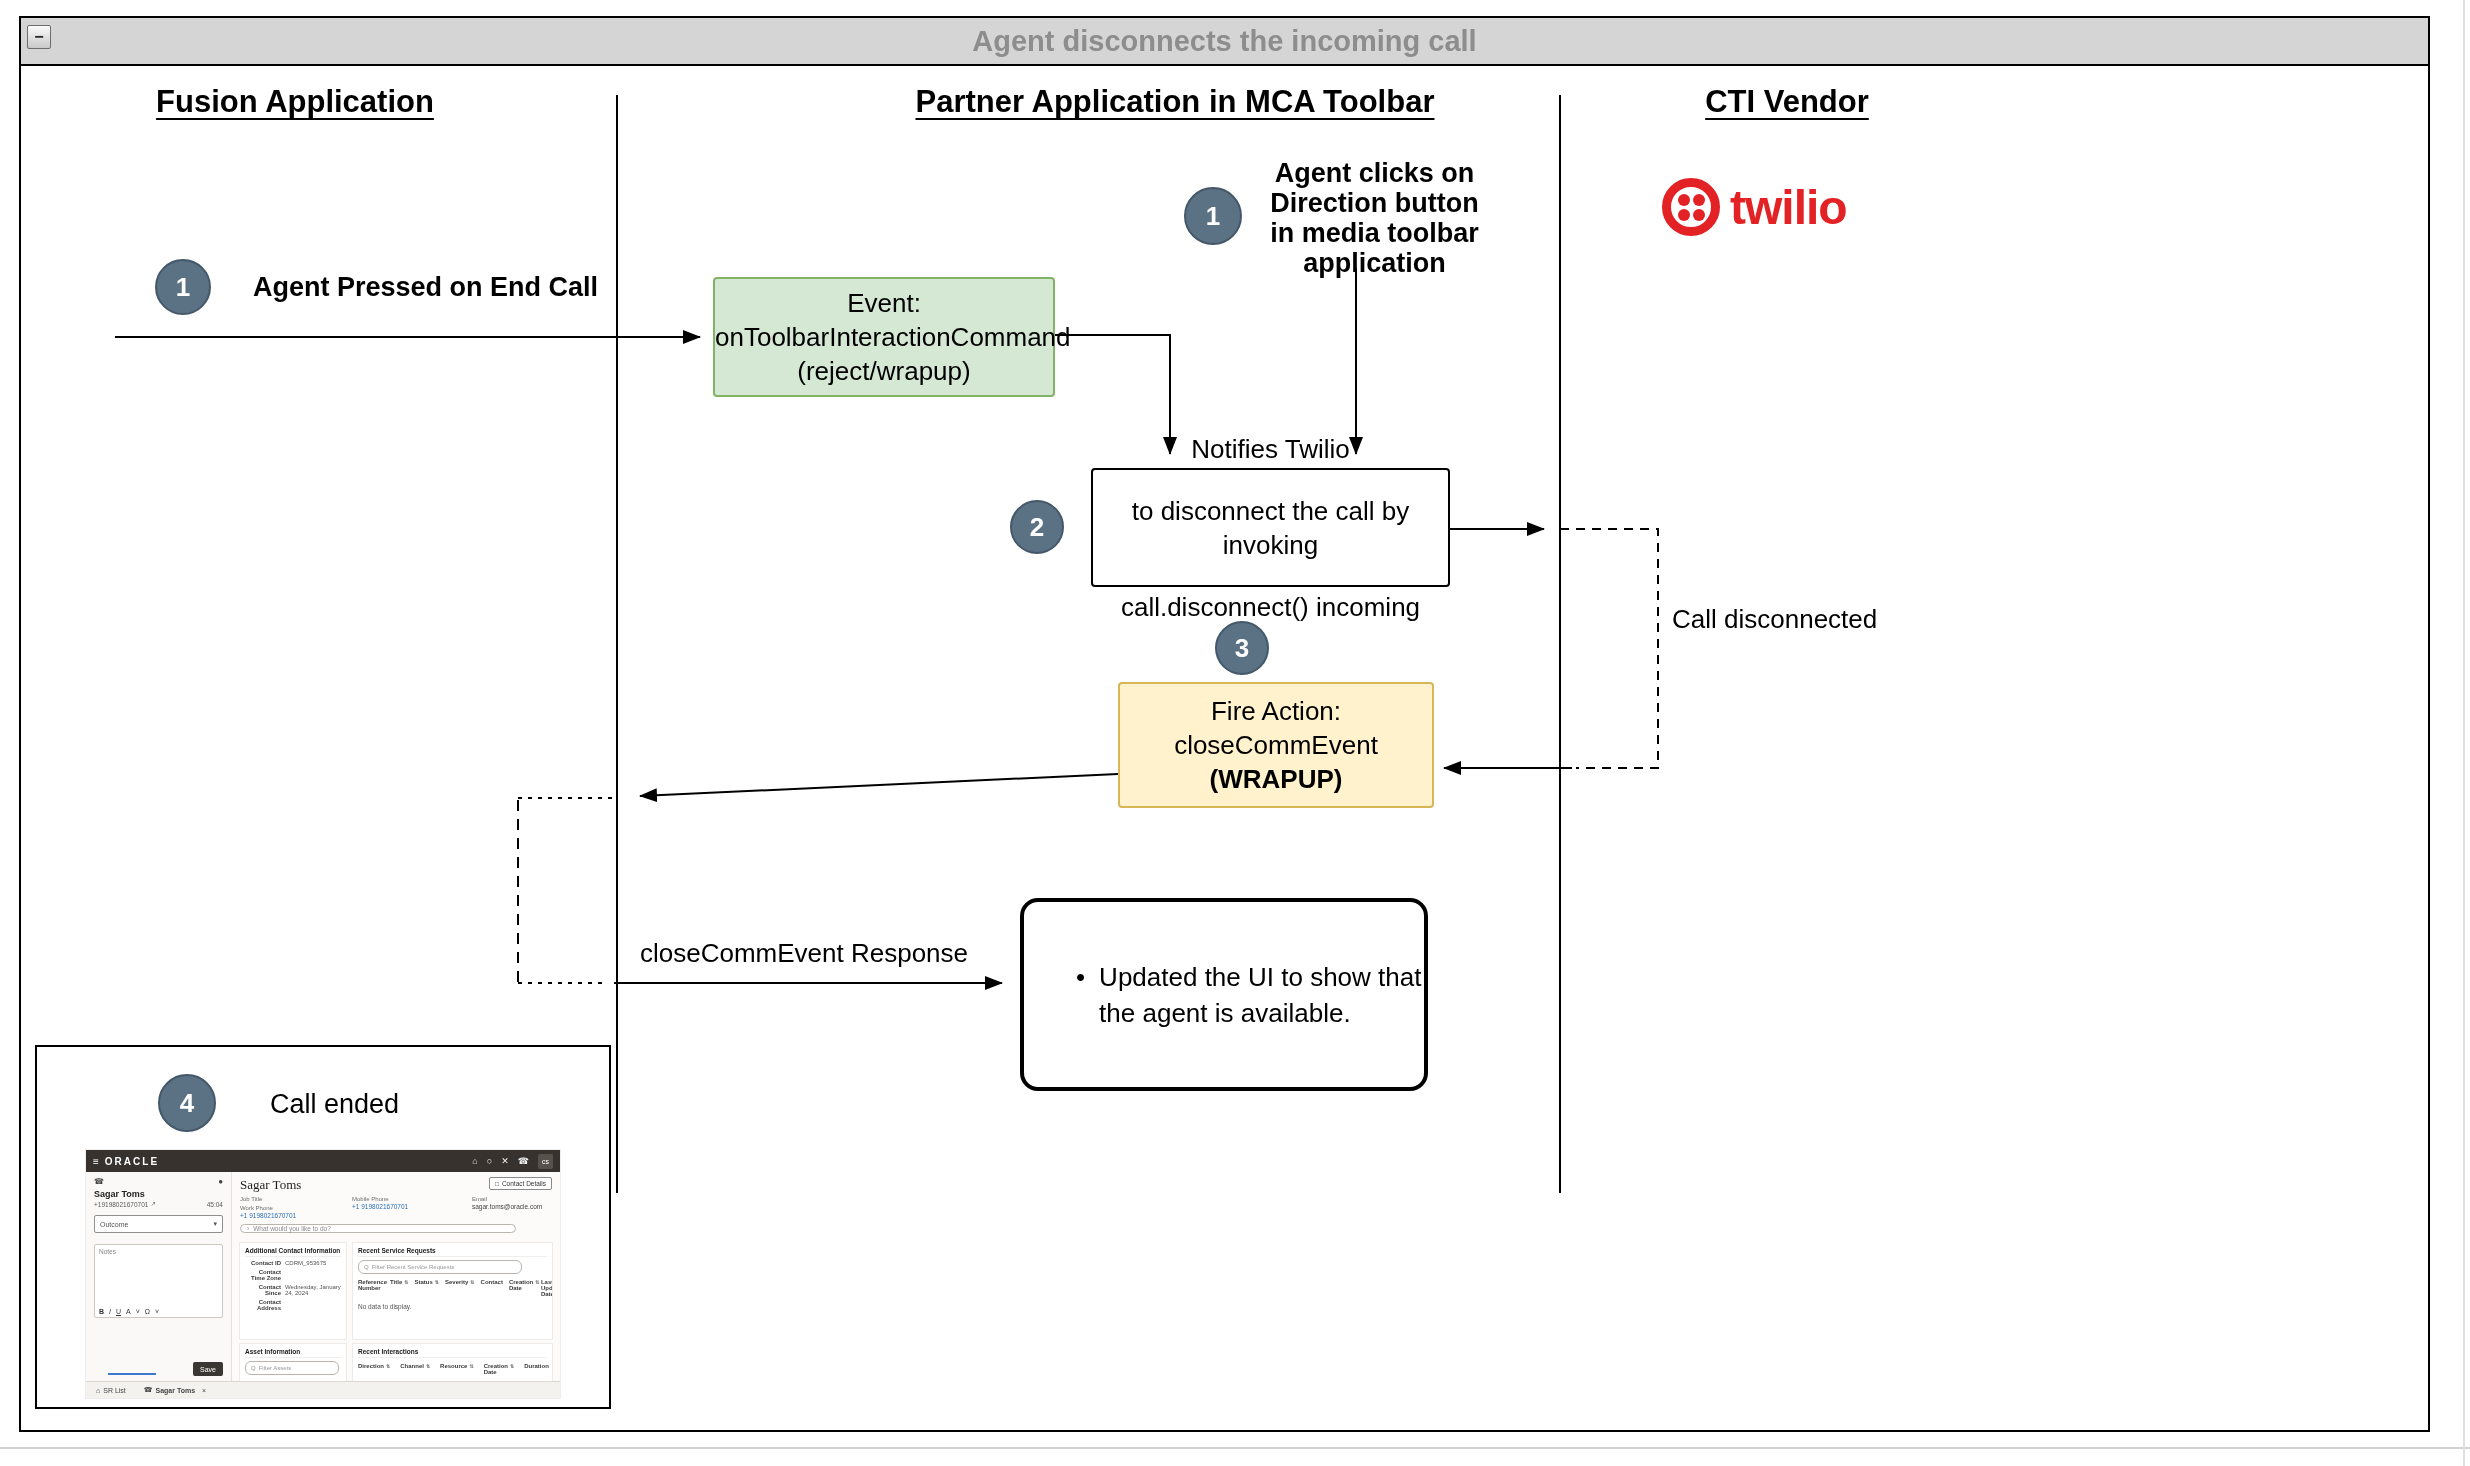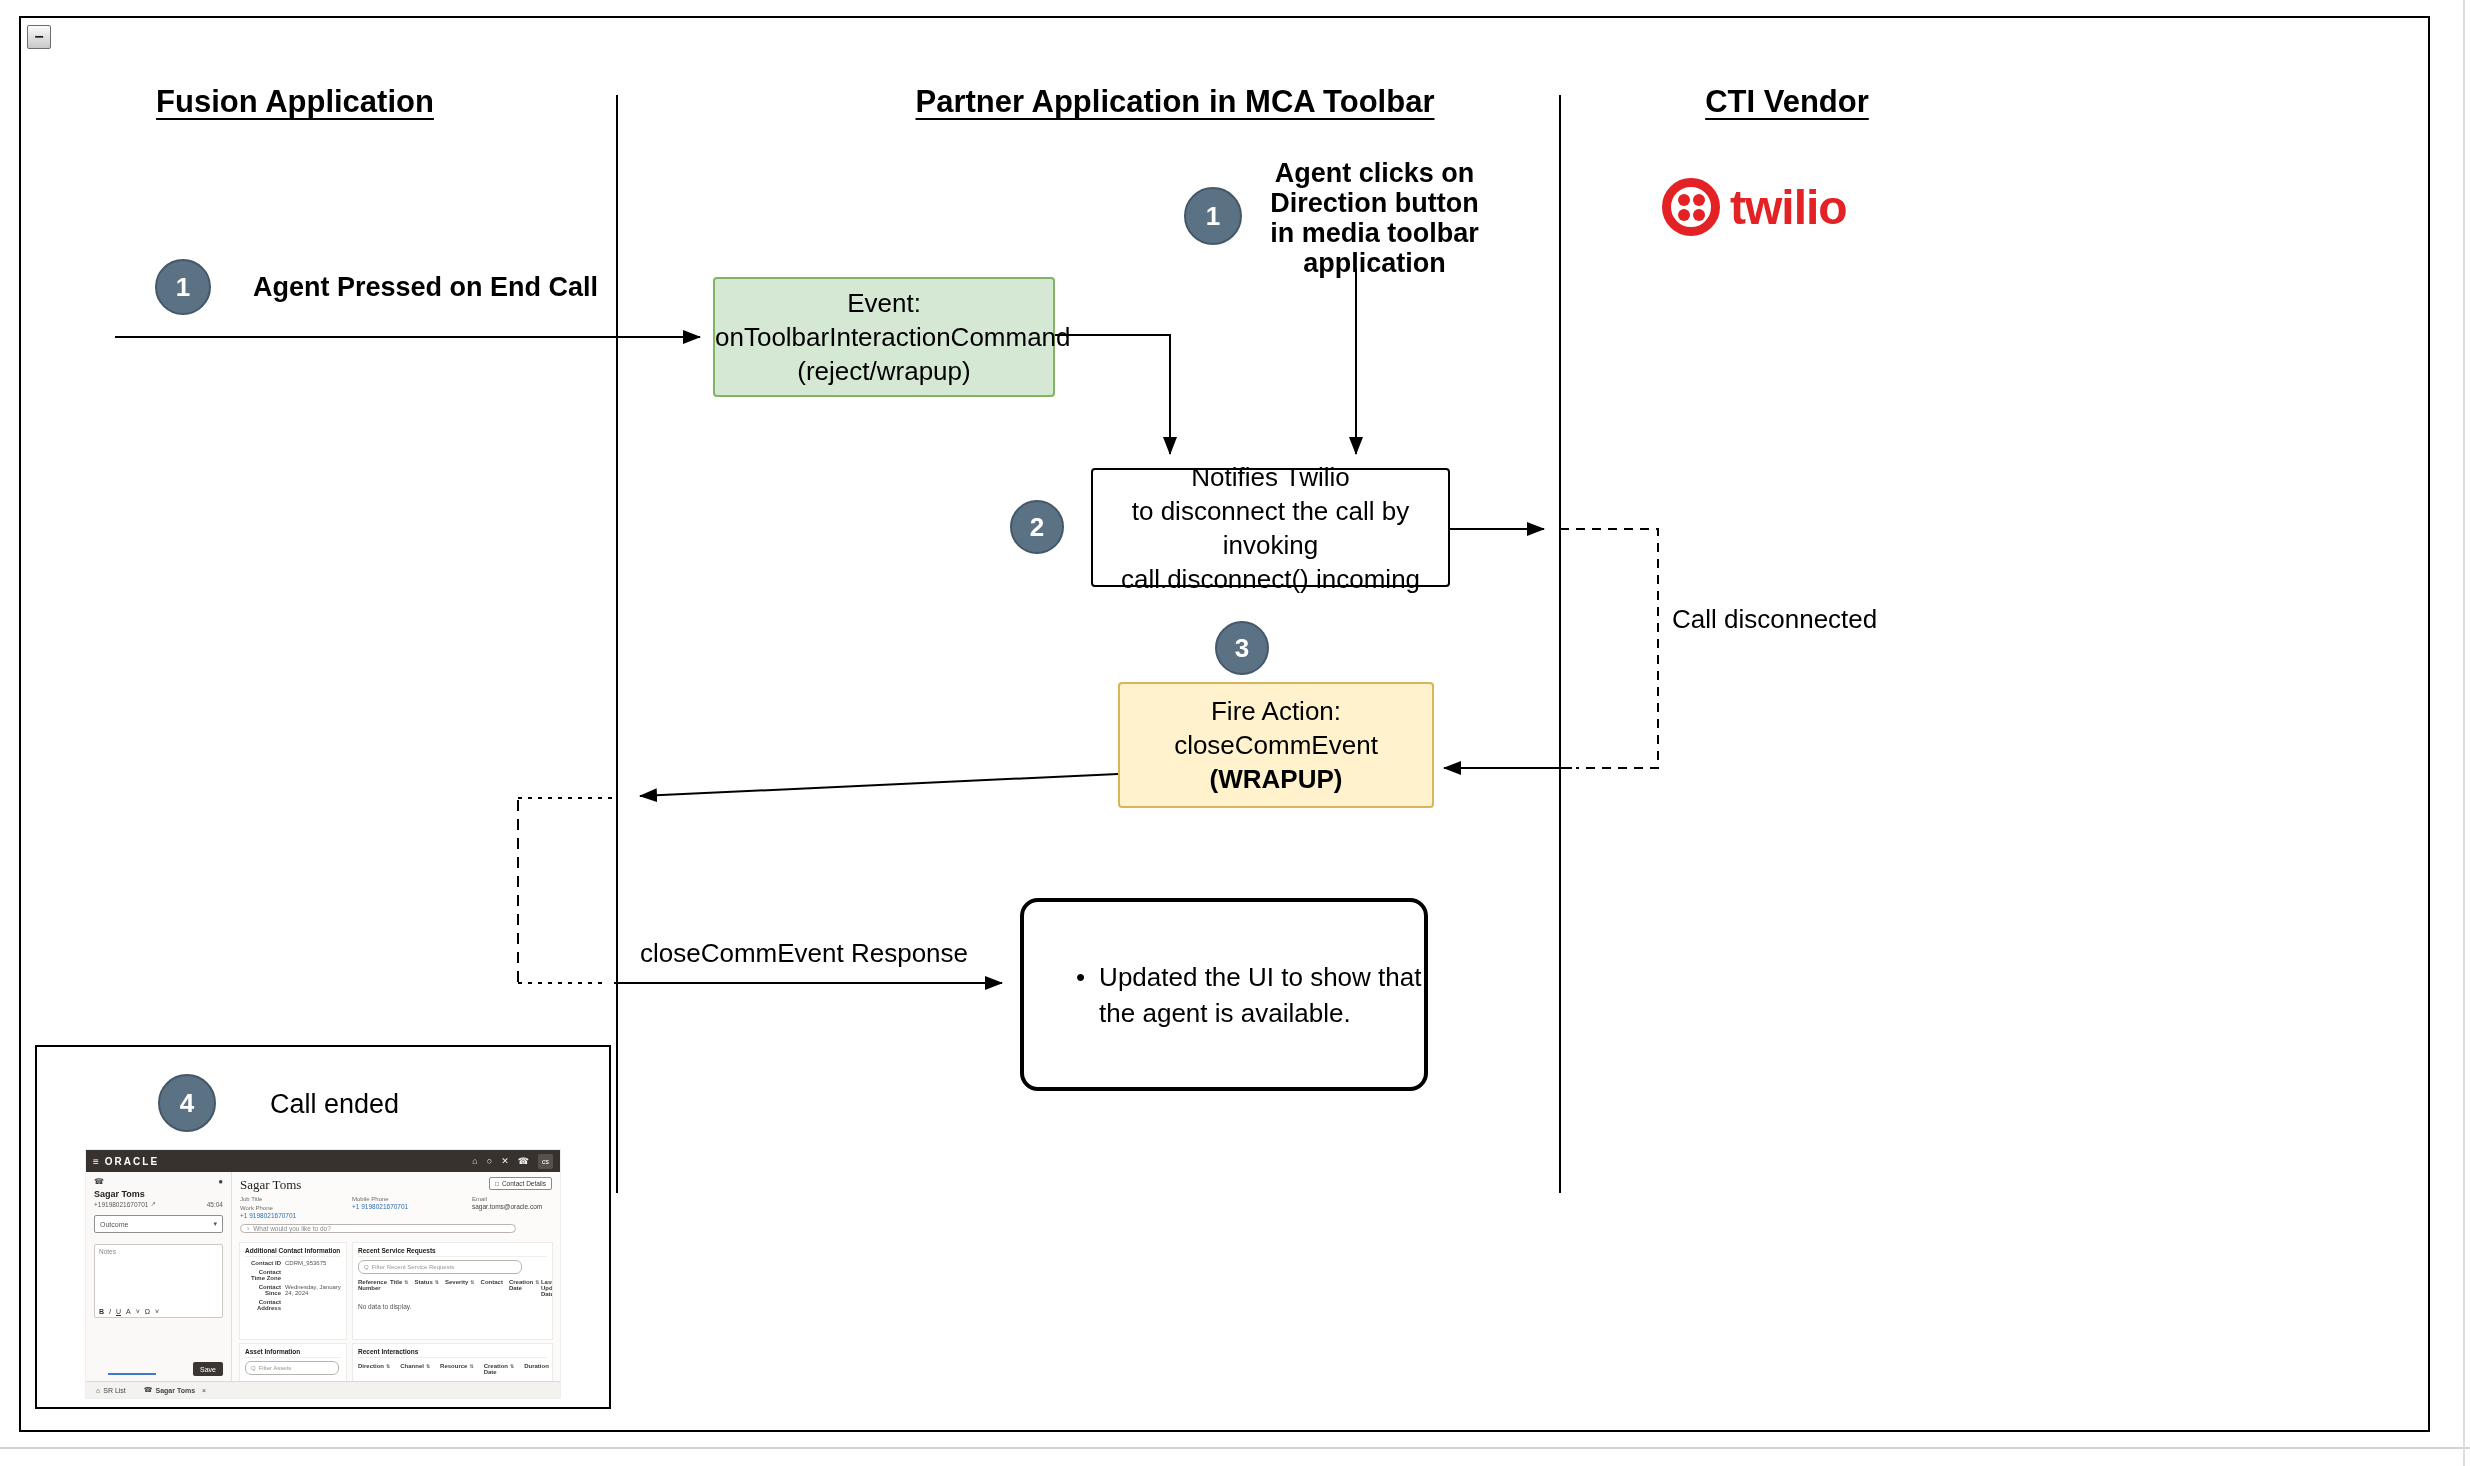--- a/index.html
+++ b/index.html
@@ -108,20 +108,23 @@
 </style>
 </head>
 <body>
 
 <div id="canvas">
 
   <div class="abs frame"></div>
   <div class="abs page-bottom-line"></div>
   <div class="abs page-right-line"></div>
 
+  <div class="abs titlebar">
+    <span class="title">Agent disconnects the incoming call</span>
+  </div>
   <div class="abs collapse-btn">
     <span>−</span>
   </div>
 
   <div class="abs lane-header" style="left:120px;width:350px;">Fusion Application</div>
   <div class="abs lane-header" style="left:875px;width:600px;">Partner Application in MCA Toolbar</div>
   <div class="abs lane-header" style="left:1637px;width:300px;">CTI Vendor</div>
 
   <svg class="abs wires" width="2470" height="1466" viewBox="0 0 2470 1466">
     <defs>
@@ -182,21 +185,21 @@
           <span></span>
           <span></span>
         </div>
     </div>
     <span class="twilio-word">twilio</span>
   </div>
 
   <div class="abs ncircle" style="left:1010px;top:500px;width:54px;height:54px;">
     <span>2</span>
   </div>
-  <div class="abs dbox" style="left:1091px;top:468px;width:355px;height:115px;">
+  <div class="abs dbox" style="left:1091px;top:468px;width:355px;height:115px;gap:28px;">
     <div>Notifies Twilio</div>
     <div>to disconnect the call by invoking</div>
     <div>call.disconnect() incoming</div>
   </div>
 
   <div class="abs plain-label" style="left:1672px;top:604px;">Call disconnected</div>
 
   <div class="abs ncircle" style="left:1215px;top:621px;width:54px;height:54px;">
     <span>3</span>
   </div>

